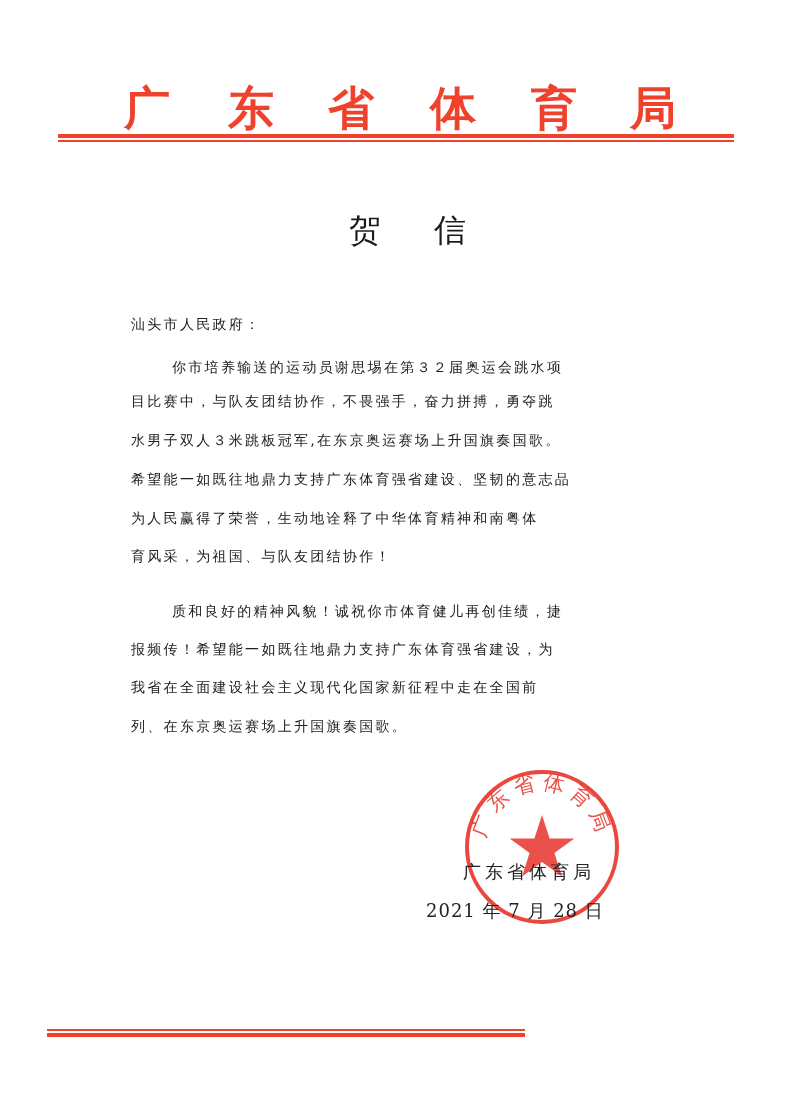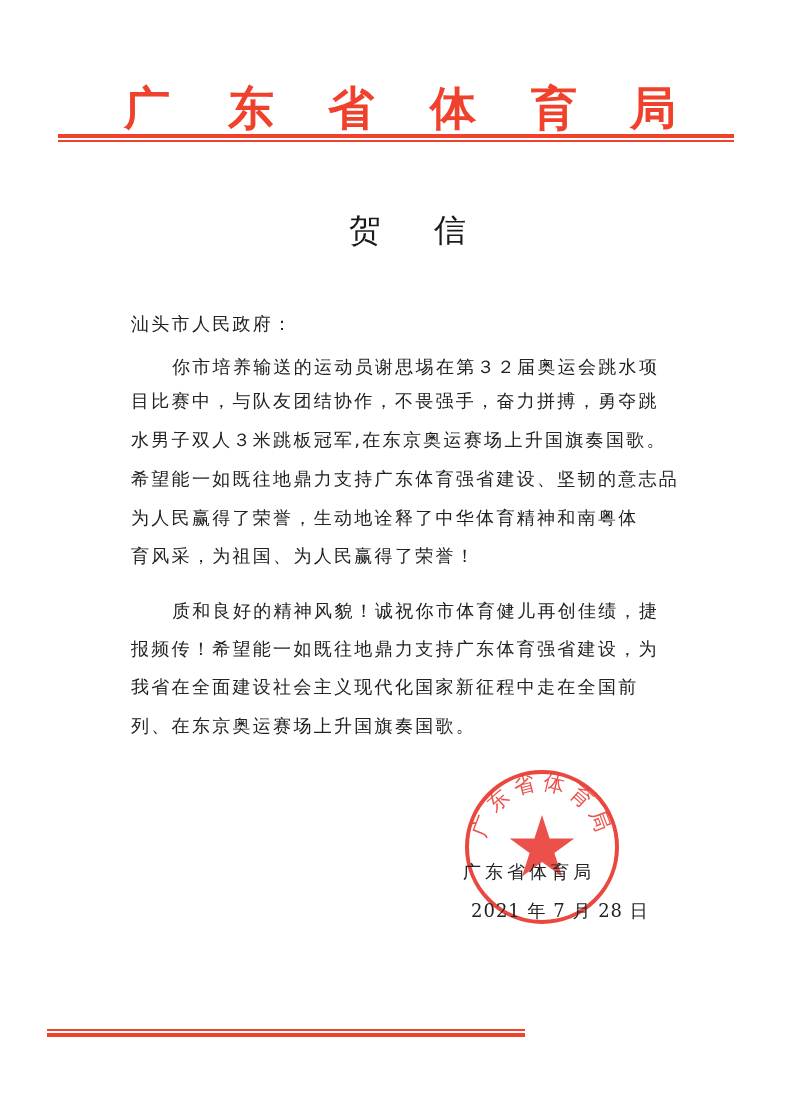--- a/index.html
+++ b/index.html
@@ -8,27 +8,27 @@
   .letterhead { position: absolute; left: 0; top: 82px; width: 789px; height: 60px; }
   .lh-char { position: absolute; top: 0; font-size: 46px; line-height: 52px; font-weight: bold;
              color: #f0412d; font-family: "DejaVu Serif", serif; }
   .rule-top { position: absolute; left: 58px; top: 134px; width: 676px; }
   .rule-top .thick { height: 4px; background: #f0412d; }
   .rule-top .gap { height: 2px; }
   .rule-top .thin { height: 1.5px; background: #f0412d; }
   .title { position: absolute; top: 211px; left: 0; width: 789px; height: 40px; }
   .title-char { position: absolute; font-size: 32px; line-height: 38px; color: #1a1a1a;
                 font-family: "DejaVu Sans", sans-serif; }
-  .body-line { position: absolute; left: 131px; width: 560px; font-size: 18px; line-height: 24px;
+  .body-line { position: absolute; left: 131px; width: 560px; font-size: 14px; line-height: 24px;
                letter-spacing: 2.3px; white-space: nowrap; color: #222;
                font-family: "DejaVu Sans", sans-serif; }
   .seal { position: absolute; left: 462px; top: 767px; width: 160px; height: 160px; }
   .sign { position: absolute; left: 463px; top: 860px; font-size: 18px; line-height: 24px;
           letter-spacing: 4px; white-space: nowrap; font-family: "DejaVu Sans", sans-serif; color: #222; }
-  .date { position: absolute; left: 471px; top: 899px; font-size: 18px; line-height: 24px;
+  .date { position: absolute; left: 426px; top: 899px; font-size: 18px; line-height: 24px;
           white-space: nowrap; font-family: "DejaVu Serif", serif; color: #222; letter-spacing: 1px; }
   .rule-bottom { position: absolute; left: 47px; top: 1029px; width: 478px; }
   .rule-bottom .thin { height: 1.5px; background: #f0412d; }
   .rule-bottom .gap { height: 2px; }
   .rule-bottom .thick { height: 4px; background: #f0412d; }
 </style>
 </head>
 <body>
 
 <div class="letterhead">
@@ -52,21 +52,21 @@
 </div>
 
 <div class="body-line" style="top:312px">汕头市人民政府：</div>
 
 <div>
   <div class="body-line" style="top:355px; left:172px">你市培养输送的运动员谢思埸在第３２届奥运会跳水项</div>
   <div class="body-line" style="top:389px">目比赛中，与队友团结协作，不畏强手，奋力拼搏，勇夺跳</div>
   <div class="body-line" style="top:428px">水男子双人３米跳板冠军,在东京奥运赛场上升国旗奏国歌。</div>
   <div class="body-line" style="top:467px">希望能一如既往地鼎力支持广东体育强省建设、坚韧的意志品</div>
   <div class="body-line" style="top:506px">为人民赢得了荣誉，生动地诠释了中华体育精神和南粤体</div>
-  <div class="body-line" style="top:544px">育风采，为祖国、为人民赢得了荣誉！</div>
+  <div class="body-line" style="top:544px">育风采，为祖国、与队友团结协作！</div>
 </div>
 
 <div>
   <div class="body-line" style="top:599px; left:172px">质和良好的精神风貌！诚祝你市体育健儿再创佳绩，捷</div>
   <div class="body-line" style="top:637px">报频传！希望能一如既往地鼎力支持广东体育强省建设，为</div>
   <div class="body-line" style="top:675px">我省在全面建设社会主义现代化国家新征程中走在全国前</div>
   <div class="body-line" style="top:714px">列、在东京奥运赛场上升国旗奏国歌。</div>
 </div>
 
 <div class="seal">

